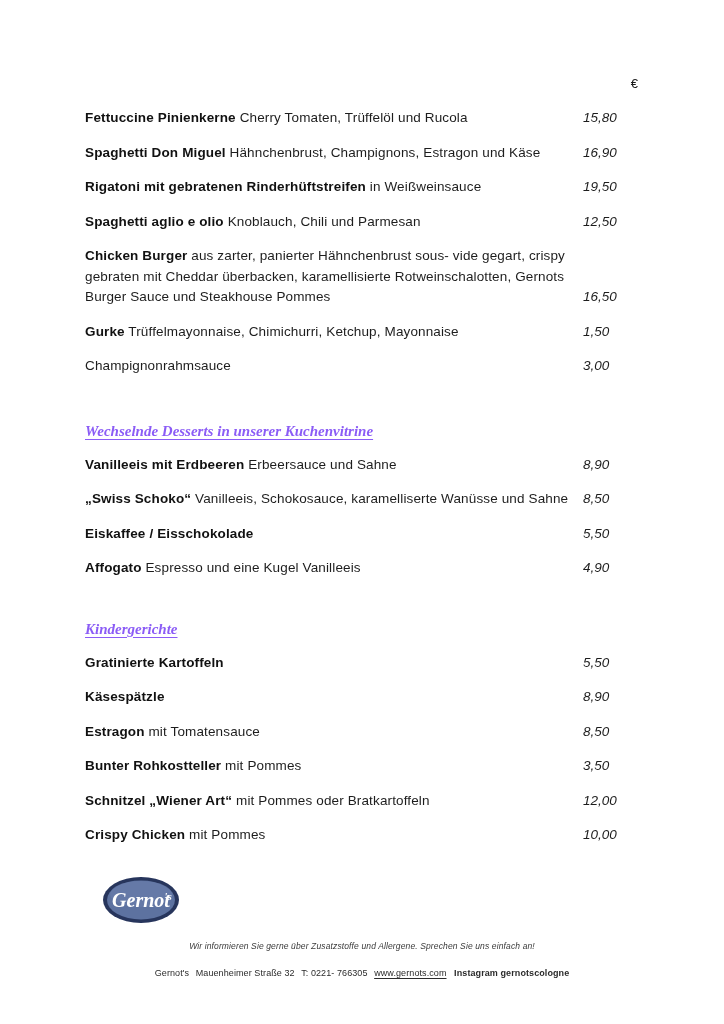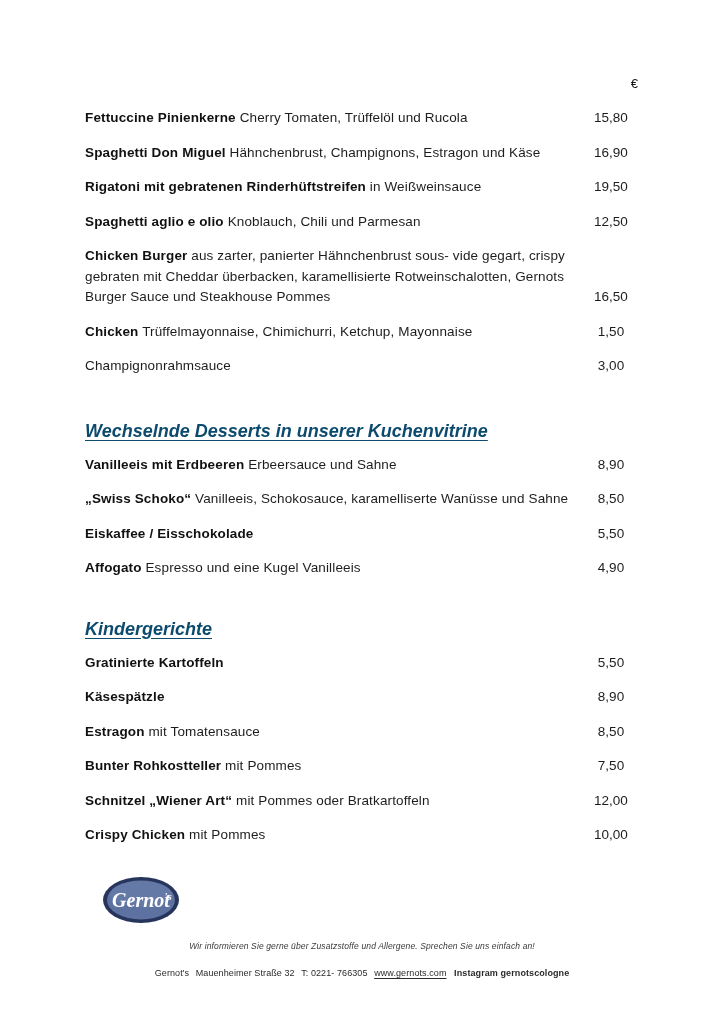--- a/index.html
+++ b/index.html
@@ -57,36 +57,38 @@
   }
   .item-text b {
     font-weight: 700;
     color: #111111;
   }
   .item-price {
     font-size: 13.5px;
     line-height: 20.5px;
     color: #1d1d1d;
     width: 56px;
-    text-align: center;
+    text-align: left;
     flex: 0 0 56px;
     white-space: nowrap;
+    font-style: italic;
   }
 
   
   .section-head {
-    font-size: 18px;
+    font-size: 15px;
     line-height: 20px;
     font-weight: 700;
     font-style: italic;
     text-decoration: underline;
     text-underline-offset: 3px;
-    color: #0c4a6e;
+    color: #8b5cf6;
     margin-top: 40px;
     margin-bottom: 4px;
+    font-family: Liberation Serif, serif;
   }
   .section-head.first { margin-top: 44px; }
 
   
   .logo-wrap {
     position: absolute;
     left: 101px;
     top: 874px;
     width: 80px;
     height: 52px;
@@ -156,21 +158,21 @@
         </div>
         <div class="item">
           <div class="item-text"><b>Spaghetti aglio e olio</b> <span>Knoblauch, Chili und Parmesan</span></div>
           <div class="item-price">12,50</div>
         </div>
         <div class="item">
           <div class="item-text"><b>Chicken Burger</b> <span>aus zarter, panierter Hähnchenbrust sous- vide gegart, crispy gebraten mit Cheddar überbacken, karamellisierte Rotweinschalotten, Gernots Burger Sauce und Steakhouse Pommes</span></div>
           <div class="item-price">16,50</div>
         </div>
         <div class="item">
-          <div class="item-text"><b>Chicken</b> <span>Trüffelmayonnaise, Chimichurri, Ketchup, Mayonnaise</span></div>
+          <div class="item-text"><b>Gurke</b> <span>Trüffelmayonnaise, Chimichurri, Ketchup, Mayonnaise</span></div>
           <div class="item-price">1,50</div>
         </div>
         <div class="item">
           <div class="item-text"><span>Champignonrahmsauce</span></div>
           <div class="item-price">3,00</div>
         </div>
       </div>
 
     <div class="section-head first">Wechselnde Desserts in unserer Kuchenvitrine</div>
     <div id="dessert-items">
@@ -201,21 +203,21 @@
         <div class="item">
           <div class="item-text"><b>Käsespätzle</b></div>
           <div class="item-price">8,90</div>
         </div>
         <div class="item">
           <div class="item-text"><b>Estragon</b> <span>mit Tomatensauce</span></div>
           <div class="item-price">8,50</div>
         </div>
         <div class="item">
           <div class="item-text"><b>Bunter Rohkostteller</b> <span>mit Pommes</span></div>
-          <div class="item-price">7,50</div>
+          <div class="item-price">3,50</div>
         </div>
         <div class="item">
           <div class="item-text"><b>Schnitzel „Wiener Art“</b> <span>mit Pommes oder Bratkartoffeln</span></div>
           <div class="item-price">12,00</div>
         </div>
         <div class="item">
           <div class="item-text"><b>Crispy Chicken</b> <span>mit Pommes</span></div>
           <div class="item-price">10,00</div>
         </div>
       </div>

